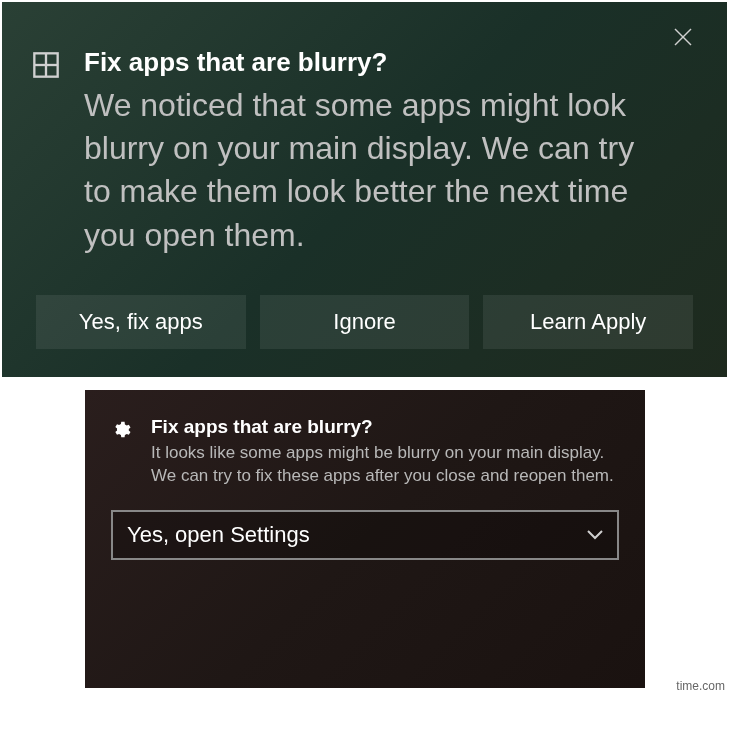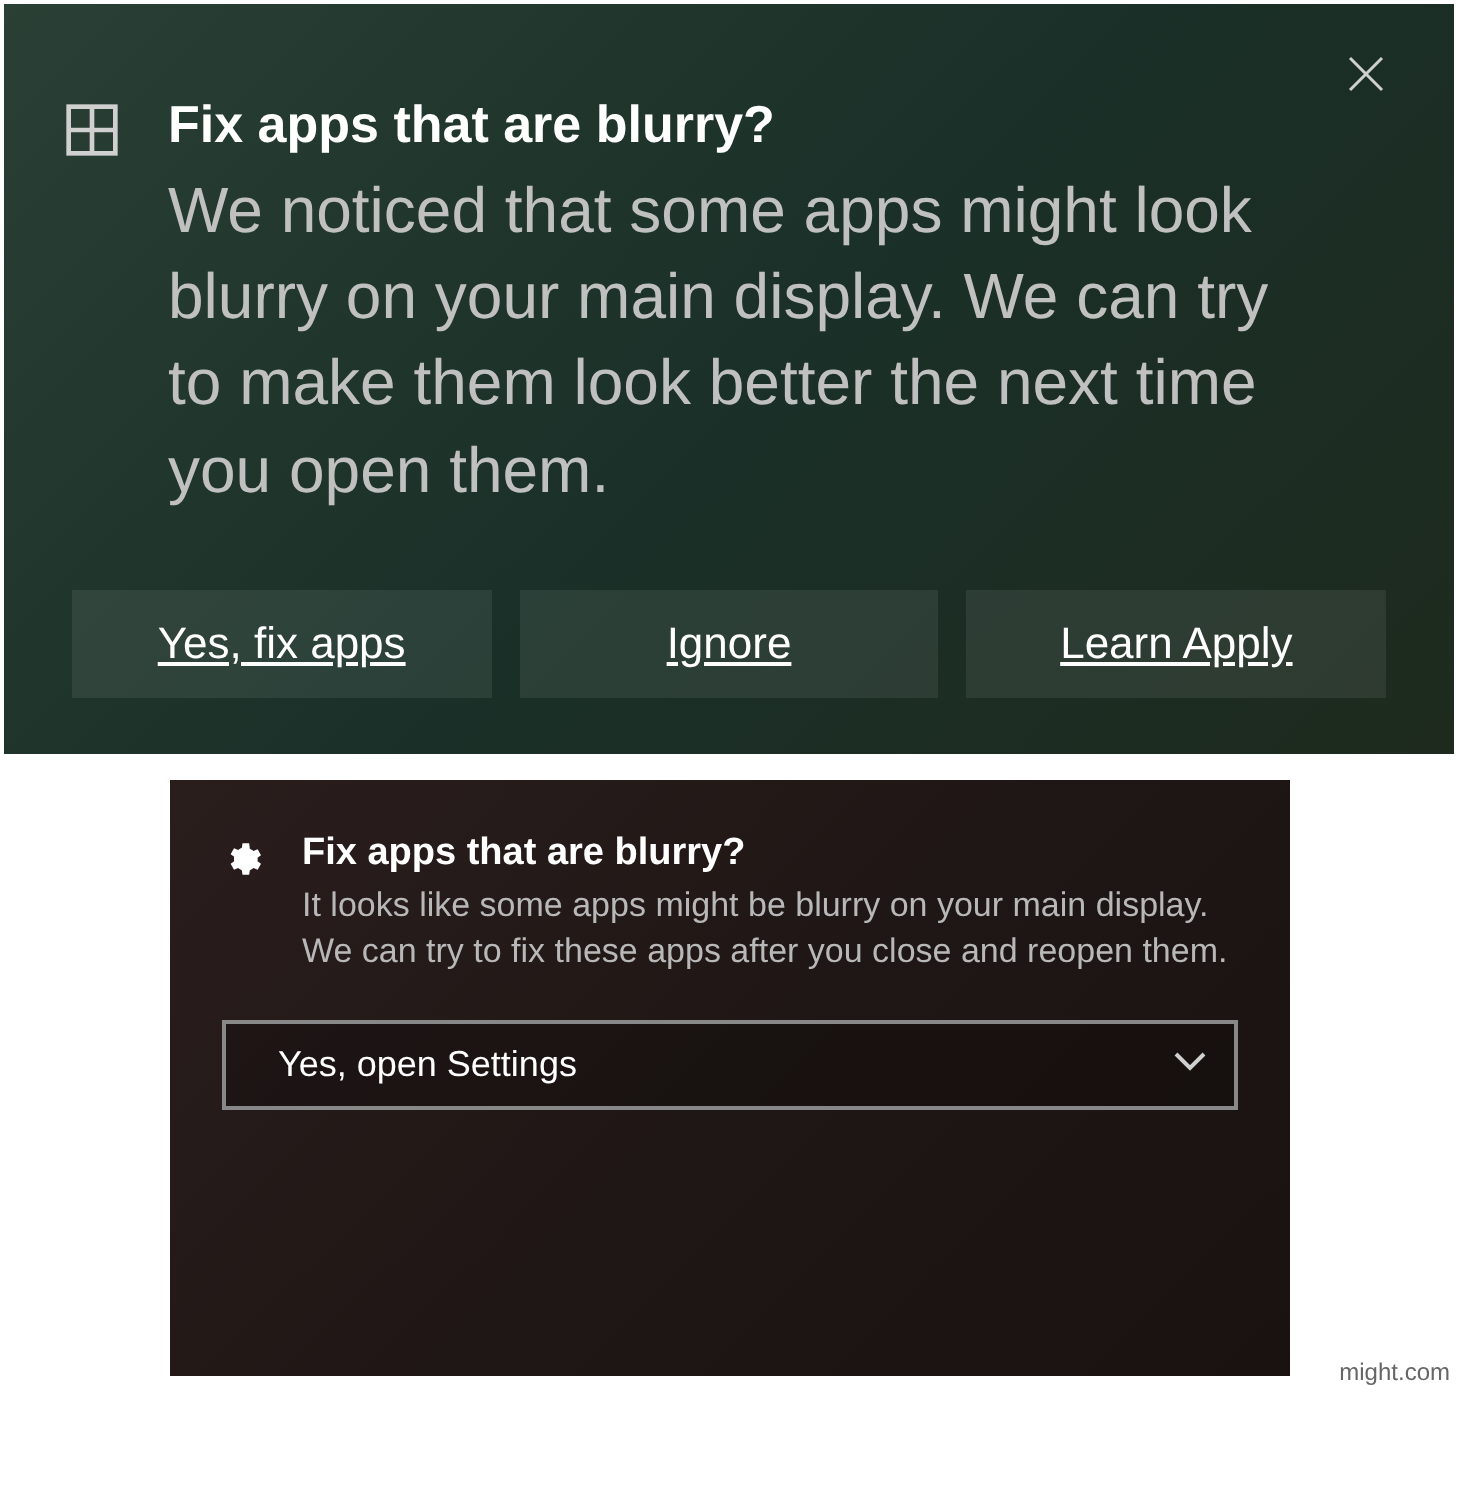--- a/index.html
+++ b/index.html
@@ -90,21 +90,20 @@
     .notification-1 .btn {
       flex: 1;
       background: rgba(255,255,255,0.08);
       color: #ffffff;
       font-size: 22px;
       font-weight: 400;
       padding: 14px 0;
       text-align: center;
       cursor: pointer;
       border: none;
-      text-decoration: underline;
     }
     
     
     .notification-2 {
       position: absolute;
       top: 390px;
       left: 85px;
       width: 560px;
       height: 298px;
       background: linear-gradient(135deg, #2a1e1d 0%, #1f1715 50%, #1a1210 100%);
@@ -152,23 +151,22 @@
       margin-top: 22px;
       border: 2px solid #888;
       background: rgba(0,0,0,0.2);
       display: flex;
       align-items: center;
       justify-content: space-between;
       padding: 10px 14px;
       cursor: pointer;
     }
     .notification-2 .dropdown-label {
-      font-size: 18px;
-      color: #ffffff;
-      margin-left: 12px;
+      font-size: 22px;
+      color: #ffffff;
     }
     .notification-2 .chevron {
       color: #d0d0d0;
     }
     .notification-2 .chevron svg {
       width: 16px;
       height: 10px;
       stroke: currentColor;
       stroke-width: 2;
       fill: none;
@@ -246,13 +244,13 @@
   <div class="dropdown">
     <span class="dropdown-label">Yes, open Settings</span>
     <span class="chevron">
       <svg viewBox="0 0 16 10">
           <polyline points="1,1 8,8 15,1"></polyline>
         </svg>
     </span>
   </div>
 </div>
 
-<div class="watermark">might.com</div>
+<div class="watermark">time.com</div>
 
 </body></html>

